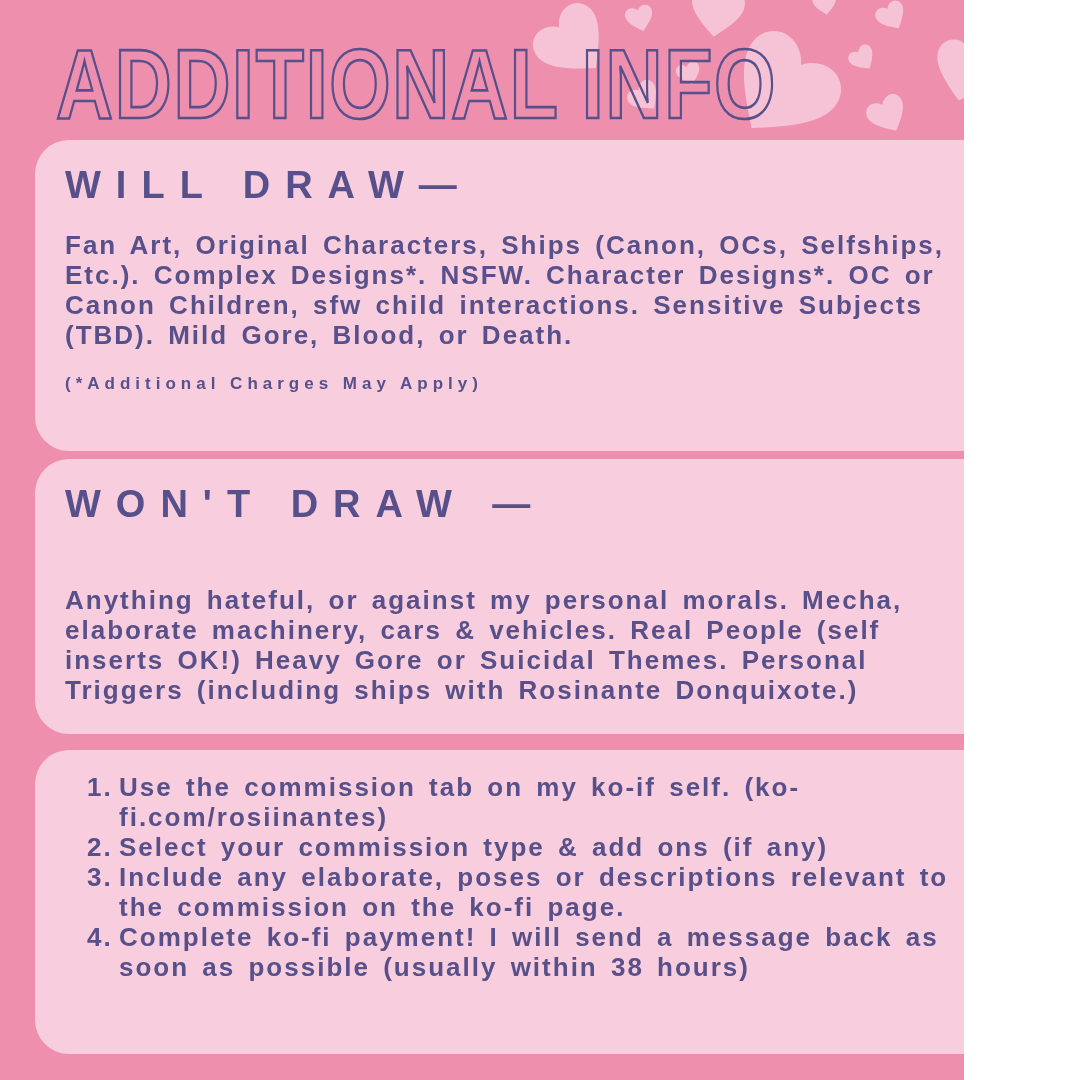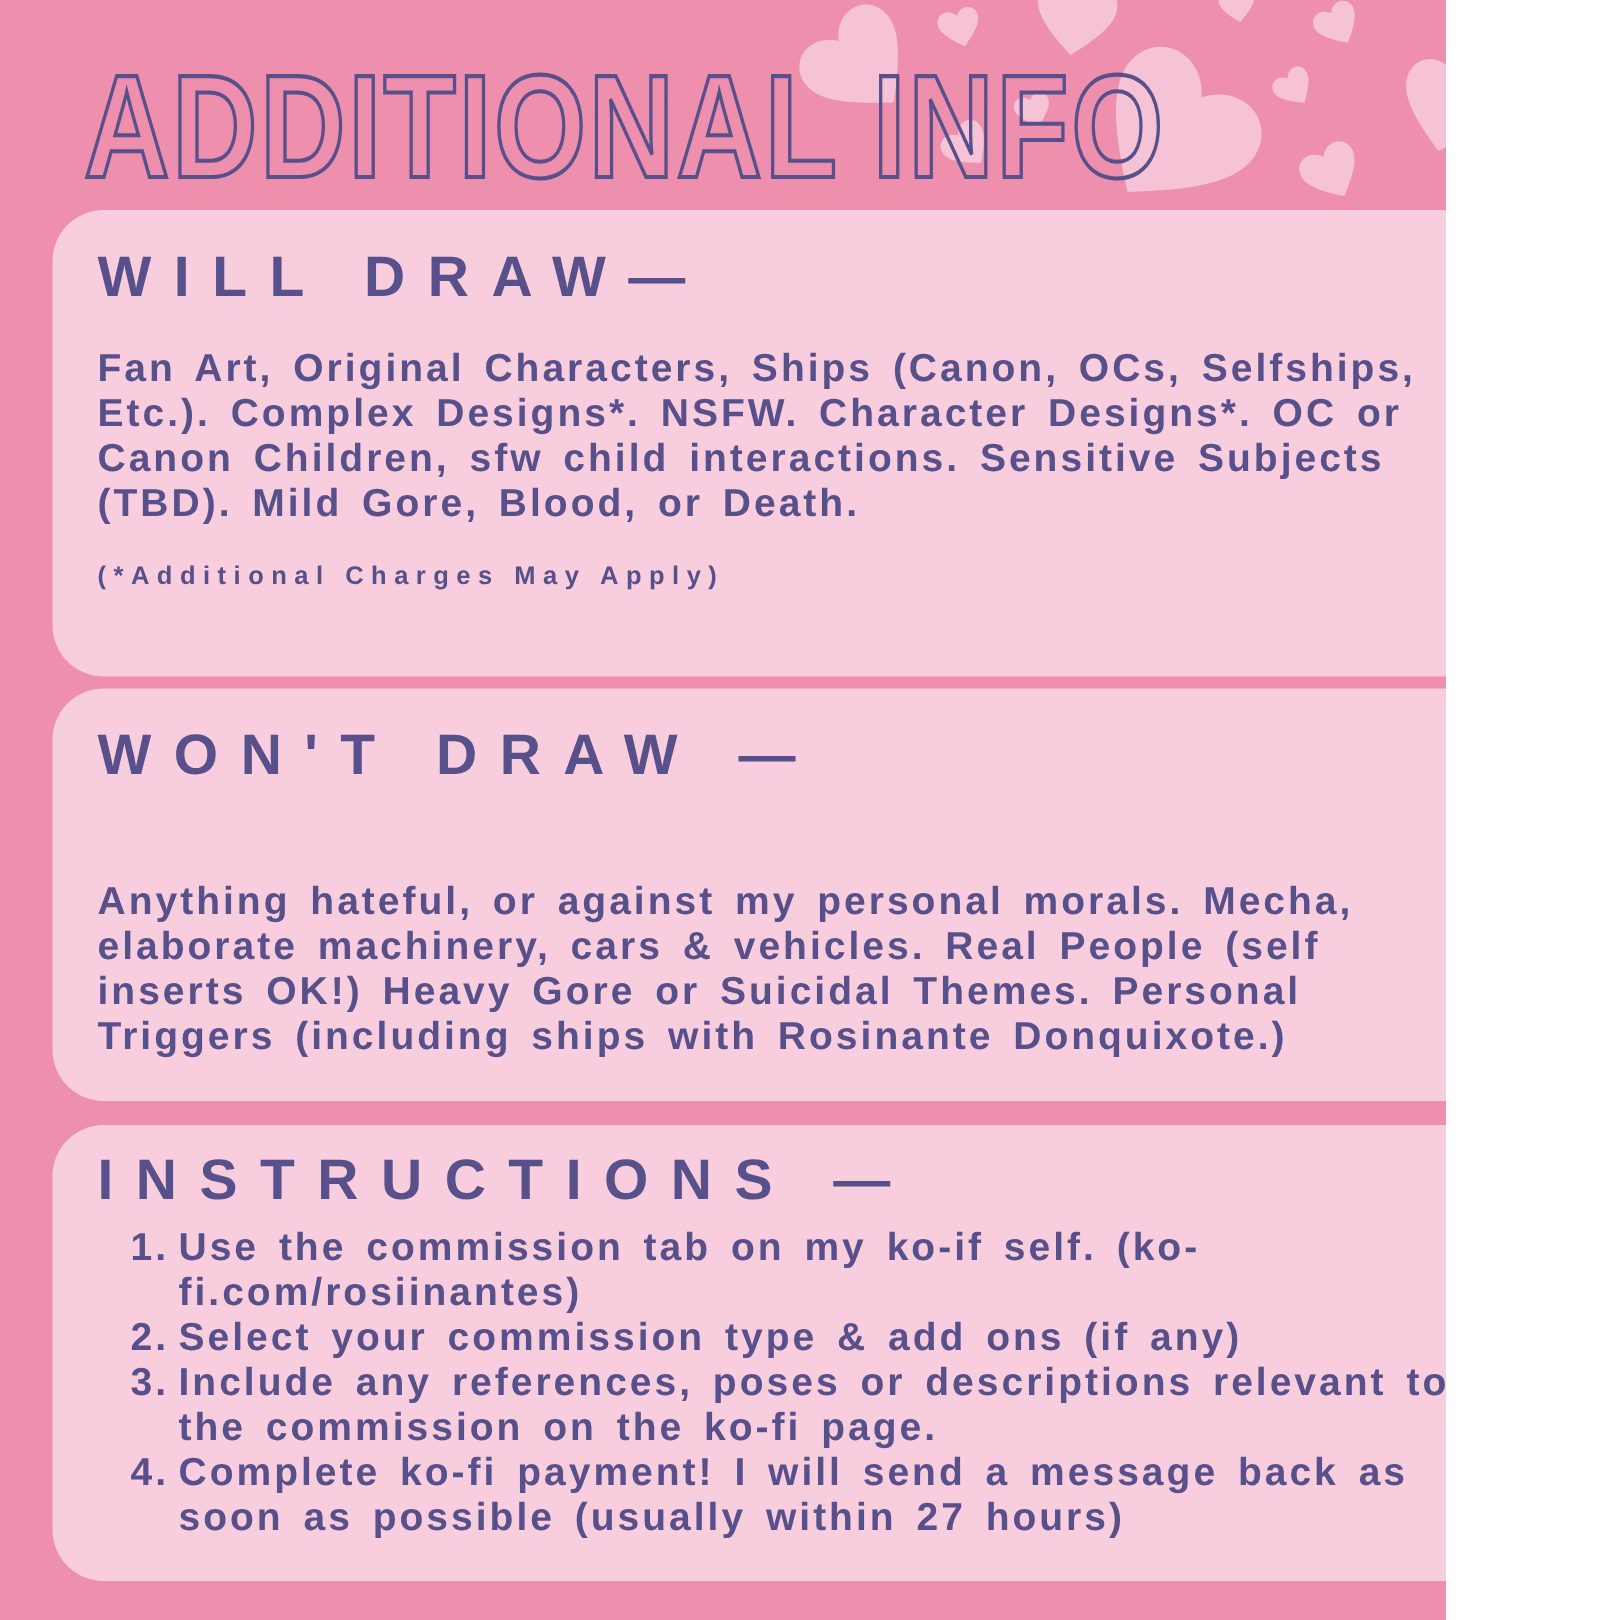--- a/index.html
+++ b/index.html
@@ -234,22 +234,21 @@
     <div class="panel-body">Anything hateful, or against my personal morals. Mecha, elaborate machinery, cars &amp; vehicles. Real People (self inserts OK!) Heavy Gore or Suicidal Themes. Personal Triggers (including ships with Rosinante Donquixote.)</div>
   </div>
 
   <div class="panel panel-will">
     <div class="panel-heading">WILL DRAW—</div>
     <div class="panel-body">Fan Art, Original Characters, Ships (Canon, OCs, Selfships, Etc.). Complex Designs*. NSFW. Character Designs*. OC or Canon Children, sfw child interactions. Sensitive Subjects (TBD). Mild Gore, Blood, or Death.</div>
     <div class="panel-note">(*Additional Charges May Apply)</div>
   </div>
 
   <div class="panel panel-instructions">
-    <div class="panel-heading">INSTRUCTIONS —</div>
     <ol class="steps">
       <li>Use the commission tab on my ko-if self. (ko-fi.com/rosiinantes)</li>
       <li>Select your commission type &amp; add ons (if any)</li>
-      <li>Include any references, poses or descriptions relevant to the commission on the ko-fi page.</li>
-      <li>Complete ko-fi payment! I will send a message back as soon as possible (usually within 27 hours)</li>
+      <li>Include any elaborate, poses or descriptions relevant to the commission on the ko-fi page.</li>
+      <li>Complete ko-fi payment! I will send a message back as soon as possible (usually within 38 hours)</li>
     </ol>
   </div>
 
 </div>
 
 </body></html>

